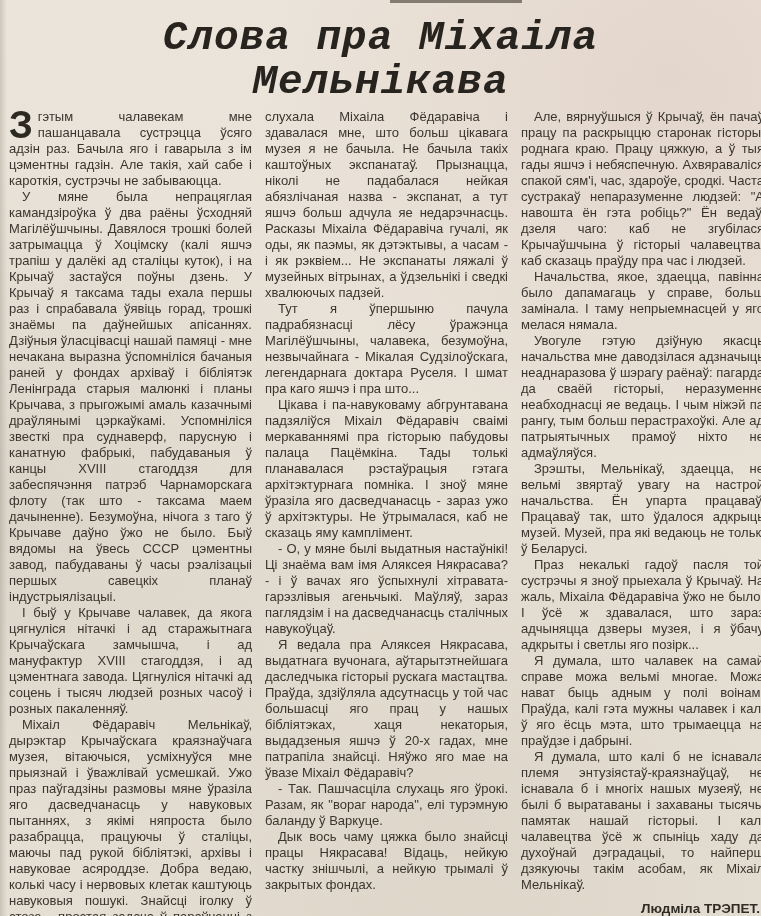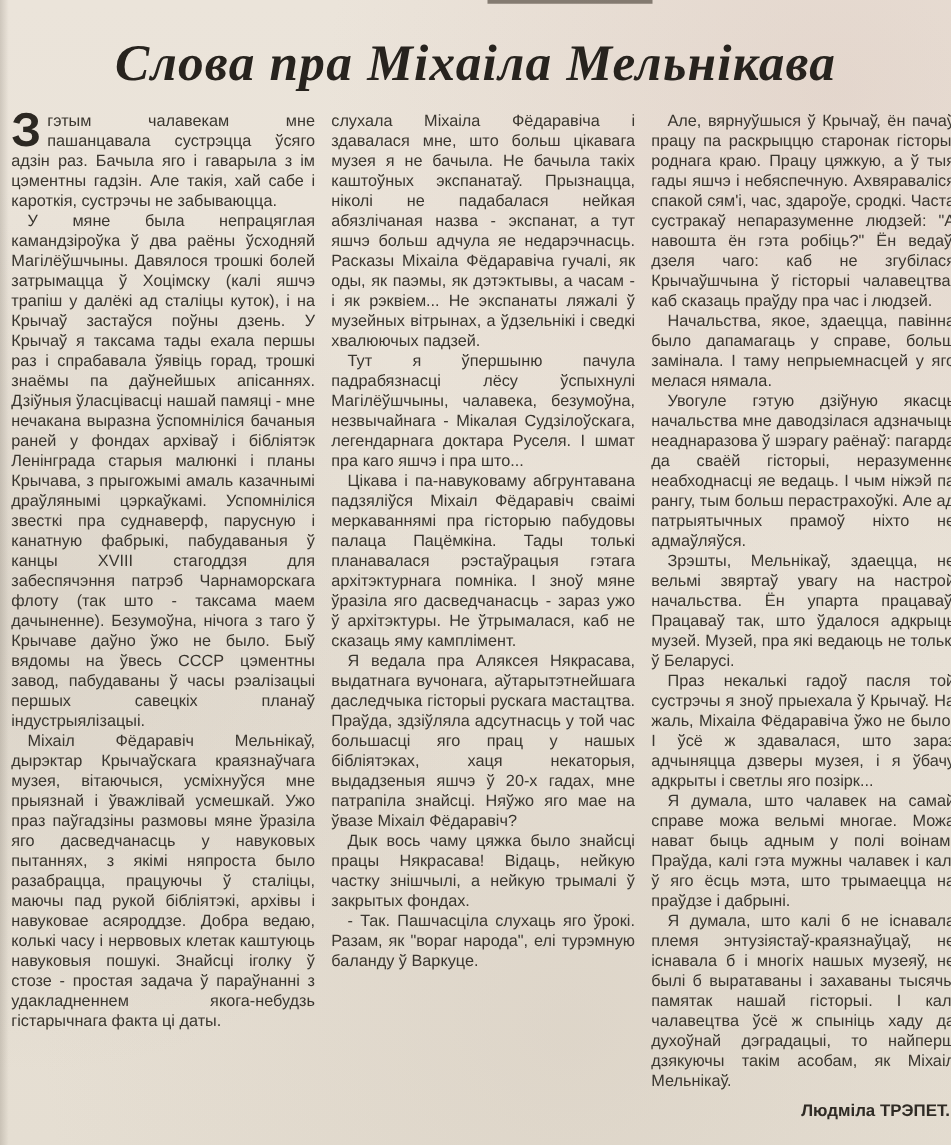--- a/index.html
+++ b/index.html
@@ -31,23 +31,23 @@
     opacity: 0.8;
   }
   .edge-shade {
     position: absolute;
     top: 0; left: 0;
     width: 7px;
     height: 100%;
     background: linear-gradient(90deg, rgba(120,112,100,0.25), rgba(120,112,100,0));
   }
   h1.title {
-    margin: 12px;
+    margin: 0;
     padding: 16px 30px 2px 30px;
-    font-family: Liberation Serif, serif;
+    font-family: Liberation Mono, monospace;
     font-style: italic;
     font-weight: bold;
     font-size: 41px;
     line-height: 44px;
     letter-spacing: 1px;
     text-align: center;
     color: #27231e;
   }
   .columns {
     display: flex;
@@ -94,30 +94,32 @@
   <div class="scan-artifact-top"></div>
   <div class="edge-shade"></div>
 
   <h1 class="title">Слова пра Міхаіла Мельнікава</h1>
 
   <div class="columns">
 
     <div class="col">
       <p class="para noindent"><span class="dropcap">З</span><span>гэтым чалавекам мне пашанцавала сустрэцца ўсяго адзін раз. Бачыла яго і гаварыла з ім цэментны гадзін. Але такія, хай сабе і кароткія, сустрэчы не забываюцца.</span></p>
       <p class="para">У мяне была непрацяглая камандзіроўка ў два раёны ўсходняй Магілёўшчыны. Давялося трошкі болей затрымацца ў Хоцімску (калі яшчэ трапіш у далёкі ад сталіцы куток), і на Крычаў застаўся поўны дзень. У Крычаў я таксама тады ехала першы раз і спрабавала ўявіць горад, трошкі знаёмы па даўнейшых апісаннях. Дзіўныя ўласцівасці нашай памяці - мне нечакана выразна ўспомніліся бачаныя раней у фондах архіваў і бібліятэк Ленінграда старыя малюнкі і планы Крычава, з прыгожымі амаль казачнымі драўлянымі цэркаўкамі. Успомніліся звесткі пра суднаверф, парусную і канатную фабрыкі, пабудаваныя ў канцы XVIII стагоддзя для забеспячэння патрэб Чарнаморскага флоту (так што - таксама маем дачыненне). Безумоўна, нічога з таго ў Крычаве даўно ўжо не было. Быў вядомы на ўвесь СССР цэментны завод, пабудаваны ў часы рэалізацыі першых савецкіх планаў індустрыялізацыі.</p>
+      <p class="para">І быў у Крычаве чалавек, да якога цягнуліся нітачкі і ад старажытнага Крычаўскага замчышча, і ад мануфактур XVIII стагоддзя, і ад цэментнага завода. Цягнуліся нітачкі ад соцень і тысяч людзей розных часоў і розных пакаленняў.</p>
       <p class="para">Міхаіл Фёдаравіч Мельнікаў, дырэктар Крычаўскага краязнаўчага музея, вітаючыся, усміхнуўся мне прыязнай і ўважлівай усмешкай. Ужо праз паўгадзіны размовы мяне ўразіла яго дасведчанасць у навуковых пытаннях, з якімі няпроста было разабрацца, працуючы ў сталіцы, маючы пад рукой бібліятэкі, архівы і навуковае асяроддзе. Добра ведаю, колькі часу і нервовых клетак каштуюць навуковыя пошукі. Знайсці іголку ў стозе - простая задача ў параўнанні з удакладненнем якога-небудзь гістарычнага факта ці даты.</p>
     </div>
 
     <div class="col">
       <p class="para noindent">слухала Міхаіла Фёдаравіча і здавалася мне, што больш цікавага музея я не бачыла. Не бачыла такіх каштоўных экспанатаў. Прызнацца, ніколі не падабалася нейкая абязлічаная назва - экспанат, а тут яшчэ больш адчула яе недарэчнасць. Расказы Міхаіла Фёдаравіча гучалі, як оды, як паэмы, як дэтэктывы, а часам - і як рэквіем... Не экспанаты ляжалі ў музейных вітрынах, а ўдзельнікі і сведкі хвалюючых падзей.</p>
-      <p class="para">Тут я ўпершыню пачула падрабязнасці лёсу ўспыхнулі Магілёўшчыны, чалавека, безумоўна, незвычайнага - Мікалая Судзілоўскага, легендарнага доктара Руселя. І шмат пра каго яшчэ і пра што...</p>
+      <p class="para">Тут я ўпершыню пачула падрабязнасці лёсу ўражэнца Магілёўшчыны, чалавека, безумоўна, незвычайнага - Мікалая Судзілоўскага, легендарнага доктара Руселя. І шмат пра каго яшчэ і пра што...</p>
       <p class="para">Цікава і па-навуковаму абгрунтавана падзяліўся Міхаіл Фёдаравіч сваімі меркаваннямі пра гісторыю пабудовы палаца Пацёмкіна. Тады толькі планавалася рэстаўрацыя гэтага архітэктурнага помніка. І зноў мяне ўразіла яго дасведчанасць - зараз ужо ў архітэктуры. Не ўтрымалася, каб не сказаць яму камплімент.</p>
+      <p class="para">- О, у мяне былі выдатныя настаўнікі! Ці знаёма вам імя Аляксея Някрасава? - і ў вачах яго ўспыхнулі хітравата-гарэзлівыя агеньчыкі. Маўляў, зараз паглядзім і на дасведчанасць сталічных навукоўцаў.</p>
       <p class="para">Я ведала пра Аляксея Някрасава, выдатнага вучонага, аўтарытэтнейшага даследчыка гісторыі рускага мастацтва. Праўда, здзіўляла адсутнасць у той час большасці яго прац у нашых бібліятэках, хаця некаторыя, выдадзеныя яшчэ ў 20-х гадах, мне патрапіла знайсці. Няўжо яго мае на ўвазе Міхаіл Фёдаравіч?</p>
+      <p class="para">- Так. Пашчасціла слухаць яго ўрокі. Разам, як "вораг народа", елі турэмную баланду ў Варкуце.</p>
       <p class="para">Дык вось чаму цяжка было знайсці працы Някрасава! Відаць, нейкую частку знішчылі, а нейкую трымалі ў закрытых фондах.</p>
-      <p class="para">- Так. Пашчасціла слухаць яго ўрокі. Разам, як "вораг народа", елі турэмную баланду ў Варкуце.</p>
     </div>
 
     <div class="col">
       <p class="para">Але, вярнуўшыся ў Крычаў, ён пачаў працу па раскрыццю старонак гісторыі роднага краю. Працу цяжкую, а ў тыя гады яшчэ і небяспечную. Ахвяраваліся спакой сям'і, час, здароўе, сродкі. Часта сустракаў непаразуменне людзей: "А навошта ён гэта робіць?" Ён ведаў, дзеля чаго: каб не згубілася Крычаўшчына ў гісторыі чалавецтва, каб сказаць праўду пра час і людзей.</p>
       <p class="para">Начальства, якое, здаецца, павінна было дапамагаць у справе, больш замінала. І таму непрыемнасцей у яго мелася нямала.</p>
       <p class="para">Увогуле гэтую дзіўную якасць начальства мне даводзілася адзначыць неаднаразова ў шэрагу раёнаў: пагарда да сваёй гісторыі, неразуменне неабходнасці яе ведаць. І чым ніжэй па рангу, тым больш перастрахоўкі. Але ад патрыятычных прамоў ніхто не адмаўляўся.</p>
       <p class="para">Зрэшты, Мельнікаў, здаецца, не вельмі звяртаў увагу на настрой начальства. Ён упарта працаваў. Працаваў так, што ўдалося адкрыць музей. Музей, пра які ведаюць не толькі ў Беларусі.</p>
       <p class="para">Праз некалькі гадоў пасля той сустрэчы я зноў прыехала ў Крычаў. На жаль, Міхаіла Фёдаравіча ўжо не было. І ўсё ж здавалася, што зараз адчыняцца дзверы музея, і я ўбачу адкрыты і светлы яго позірк...</p>
       <p class="para">Я думала, што чалавек на самай справе можа вельмі многае. Можа нават быць адным у полі воінам. Праўда, калі гэта мужны чалавек і калі ў яго ёсць мэта, што трымаецца на праўдзе і дабрыні.</p>
       <p class="para">Я думала, што калі б не існавала племя энтузіястаў-краязнаўцаў, не існавала б і многіх нашых музеяў, не былі б выратаваны і захаваны тысячы памятак нашай гісторыі. І калі чалавецтва ўсё ж спыніць хаду да духоўнай дэградацыі, то найперш дзякуючы такім асобам, як Міхаіл Мельнікаў.</p>

